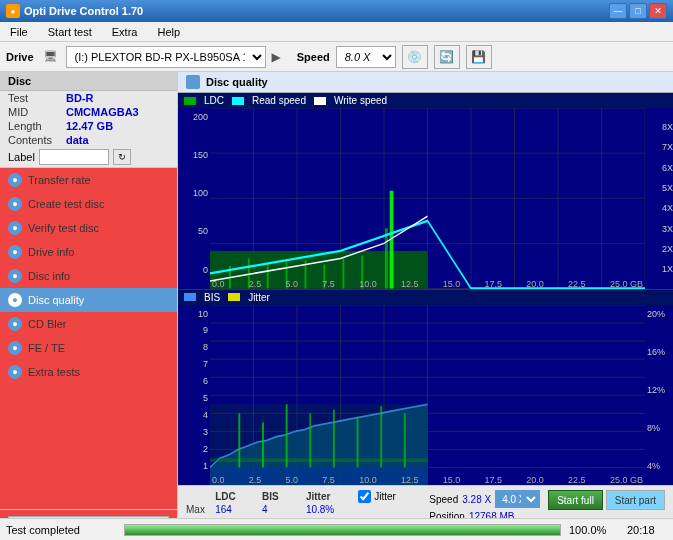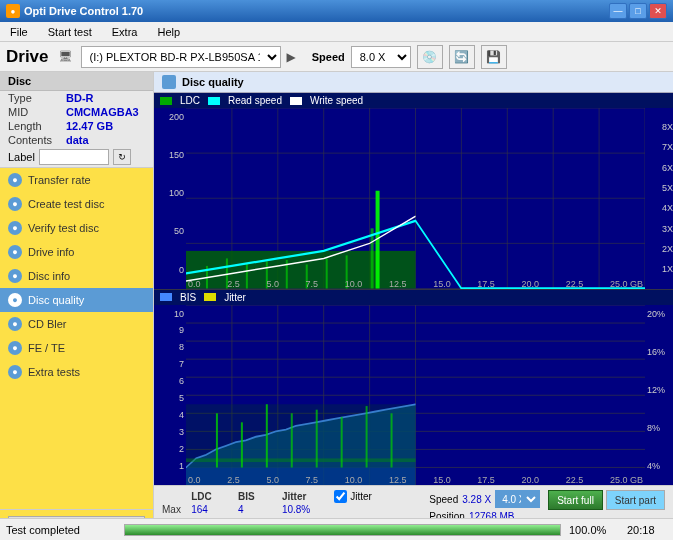--- a/index.html
+++ b/index.html
@@ -70,57 +70,58 @@
     
     .drive-bar {
       background: #f0f0f0;
       border-bottom: 1px solid #ccc;
       height: 30px;
       display: flex;
       align-items: center;
       padding: 0 6px;
       gap: 6px;
     }
-    .drive-label { font-size: 17px; font-weight: bold; margin-right: 4px; }
+    .drive-label { font-size: 11px; font-weight: bold; margin-right: 4px; }
     .drive-select {
       border: 1px solid #aaa;
       background: white;
       padding: 2px 4px;
       font-size: 11px;
       height: 22px;
       width: 200px;
     }
     .speed-label { font-size: 11px; font-weight: bold; margin-left: 10px; }
     .speed-select {
       border: 1px solid #aaa;
       background: white;
       padding: 2px 4px;
       font-size: 11px;
       height: 22px;
       width: 60px;
+      font-style: italic;
     }
     .toolbar-btn {
       width: 26px; height: 24px;
       border: 1px solid #aaa;
       background: #f0f0f0;
       cursor: pointer;
       display: flex; align-items: center; justify-content: center;
       font-size: 12px;
     }
 
     
     .main-layout {
       display: flex;
       height: calc(540px - 72px);
     }
 
     
     .sidebar {
-      width: 154px;
-      background: #fde047;
+      width: 178px;
+      background: #ef4444;
       border-right: 1px solid #ccc;
       display: flex;
       flex-direction: column;
       overflow: hidden;
     }
 
     
     .disc-section {
       background: #e8e8e8;
       border-bottom: 1px solid #ccc;
@@ -343,21 +344,21 @@
   <button class="toolbar-btn">💾</button>
 </div>
 
 <div class="main-layout">
 
   <div class="sidebar">
 
     <div class="disc-section">
       <div class="disc-header">Disc</div>
       <div class="disc-info-row">
-        <span class="disc-info-label">Type</span>
+        <span class="disc-info-label">Test</span>
         <span class="disc-info-value">BD-R</span>
       </div>
       <div class="disc-info-row">
         <span class="disc-info-label">MID</span>
         <span class="disc-info-value">CMCMAGBA3</span>
       </div>
       <div class="disc-info-row">
         <span class="disc-info-label">Length</span>
         <span class="disc-info-value">12.47 GB</span>
       </div>

